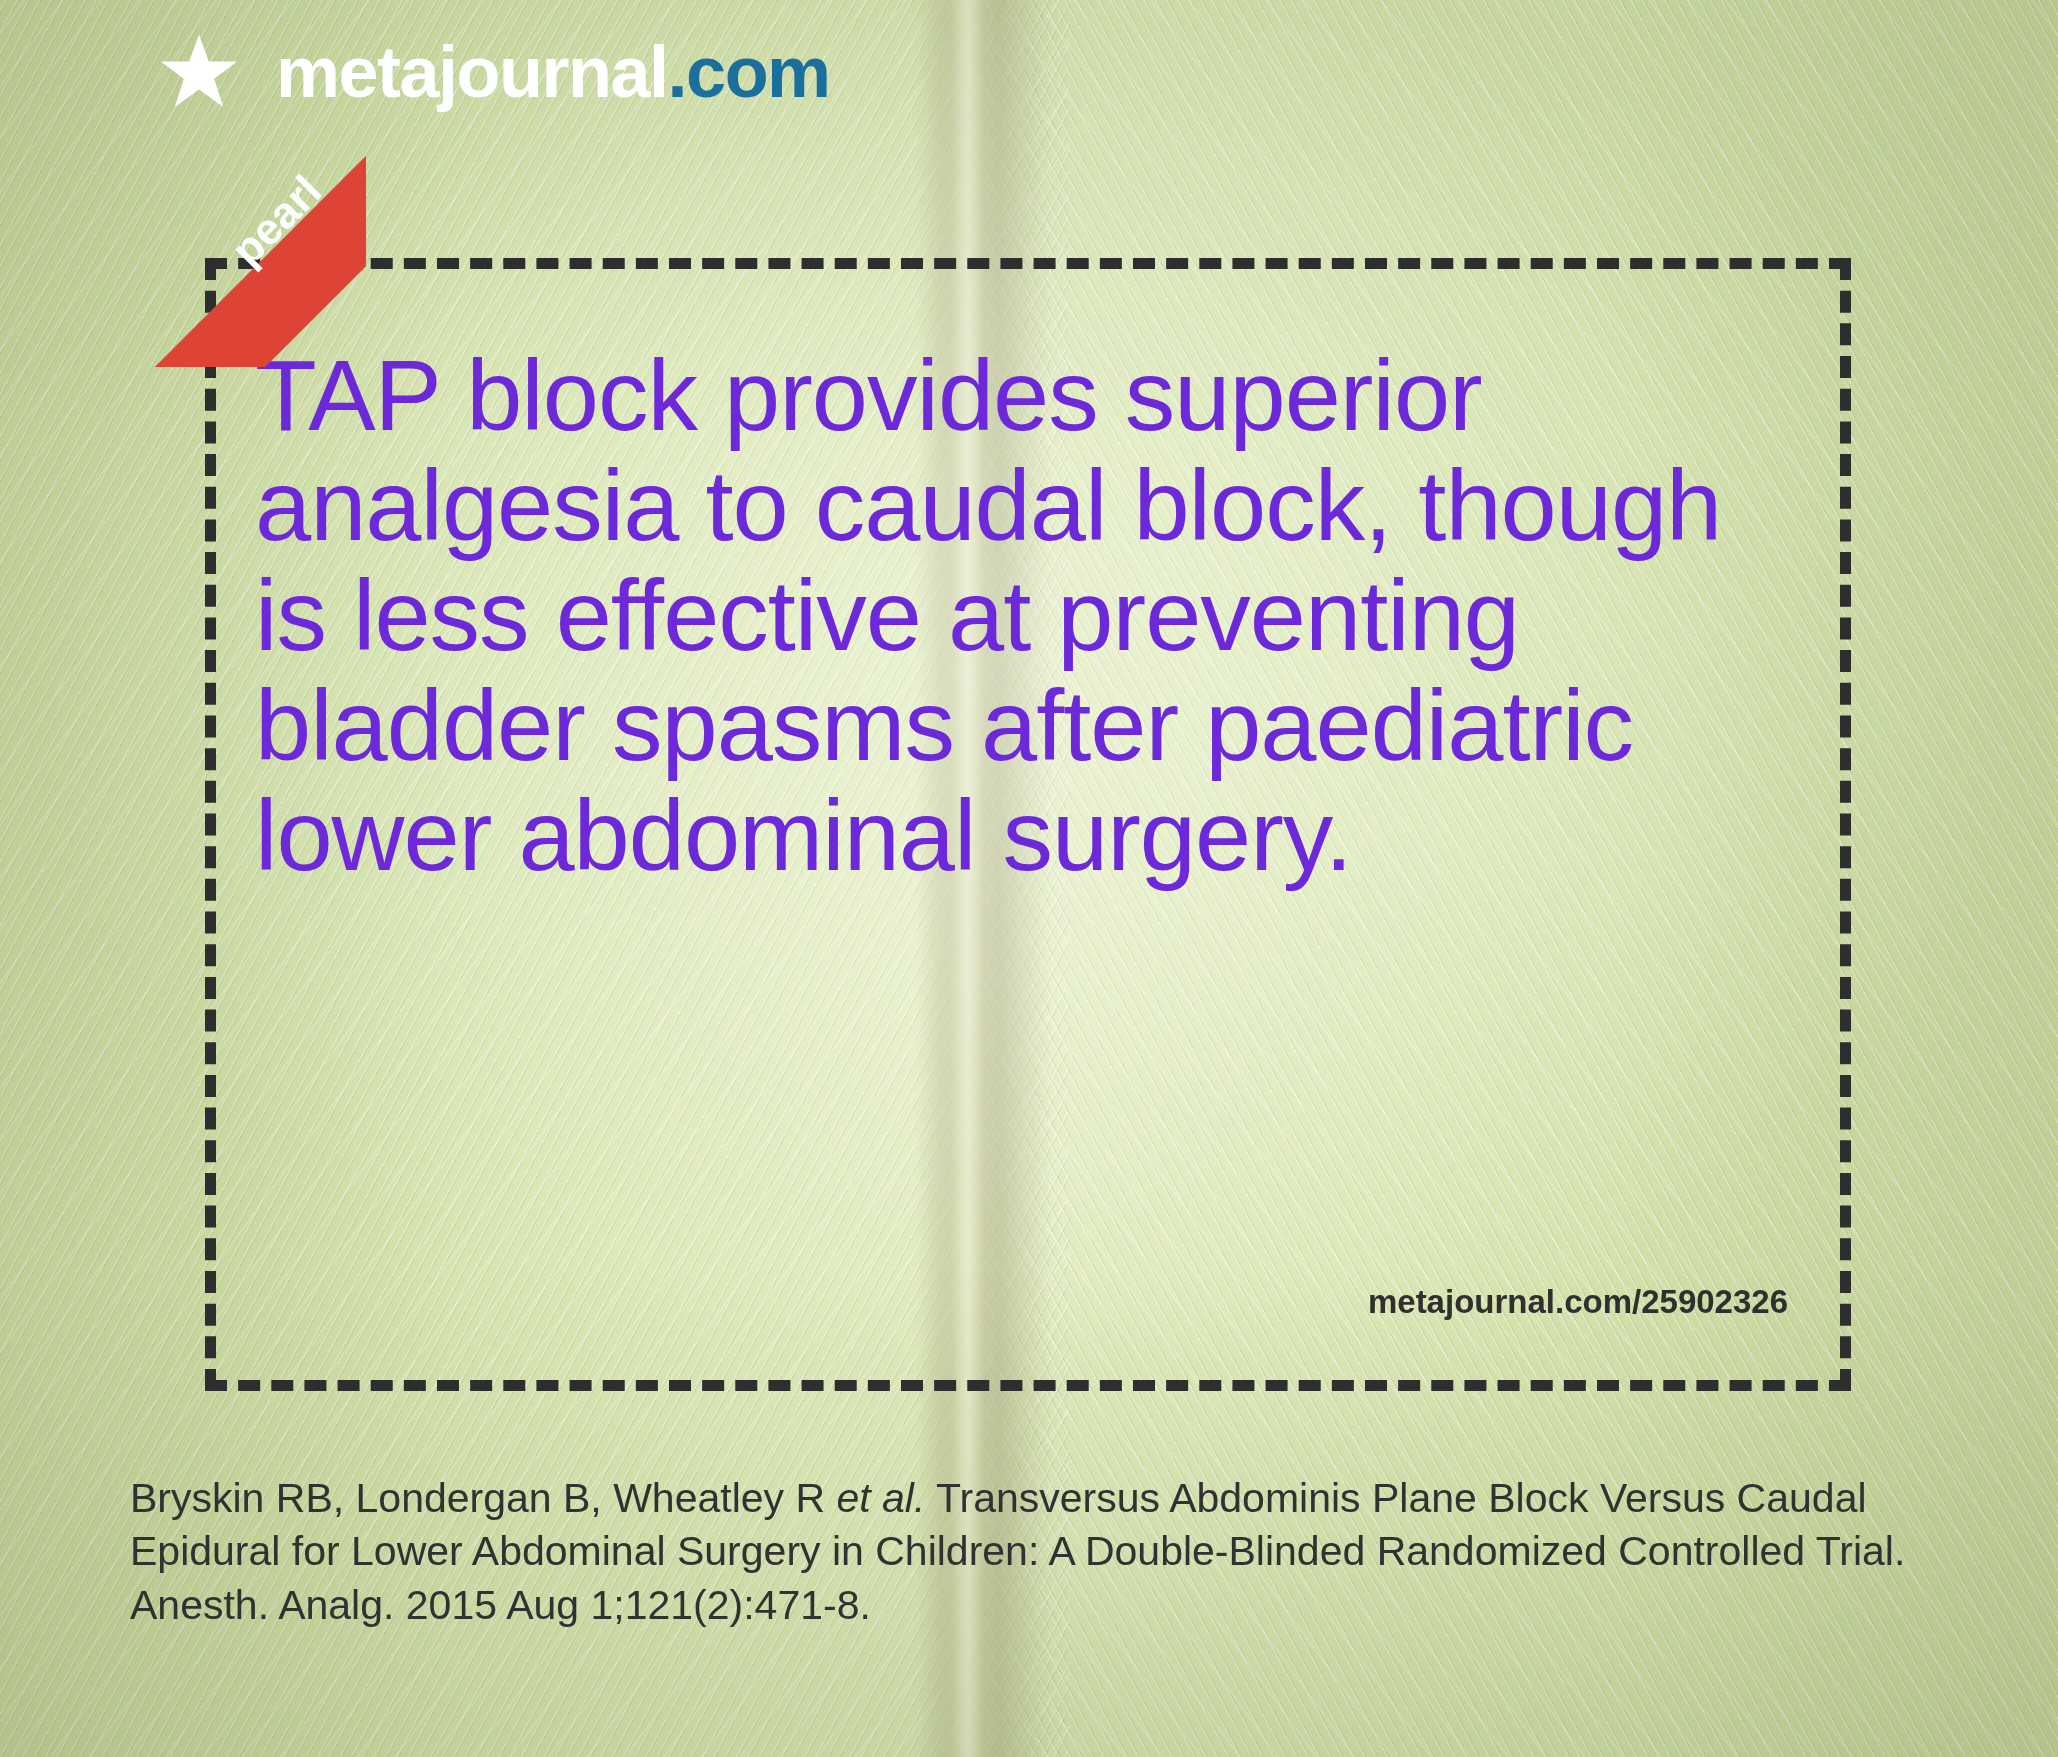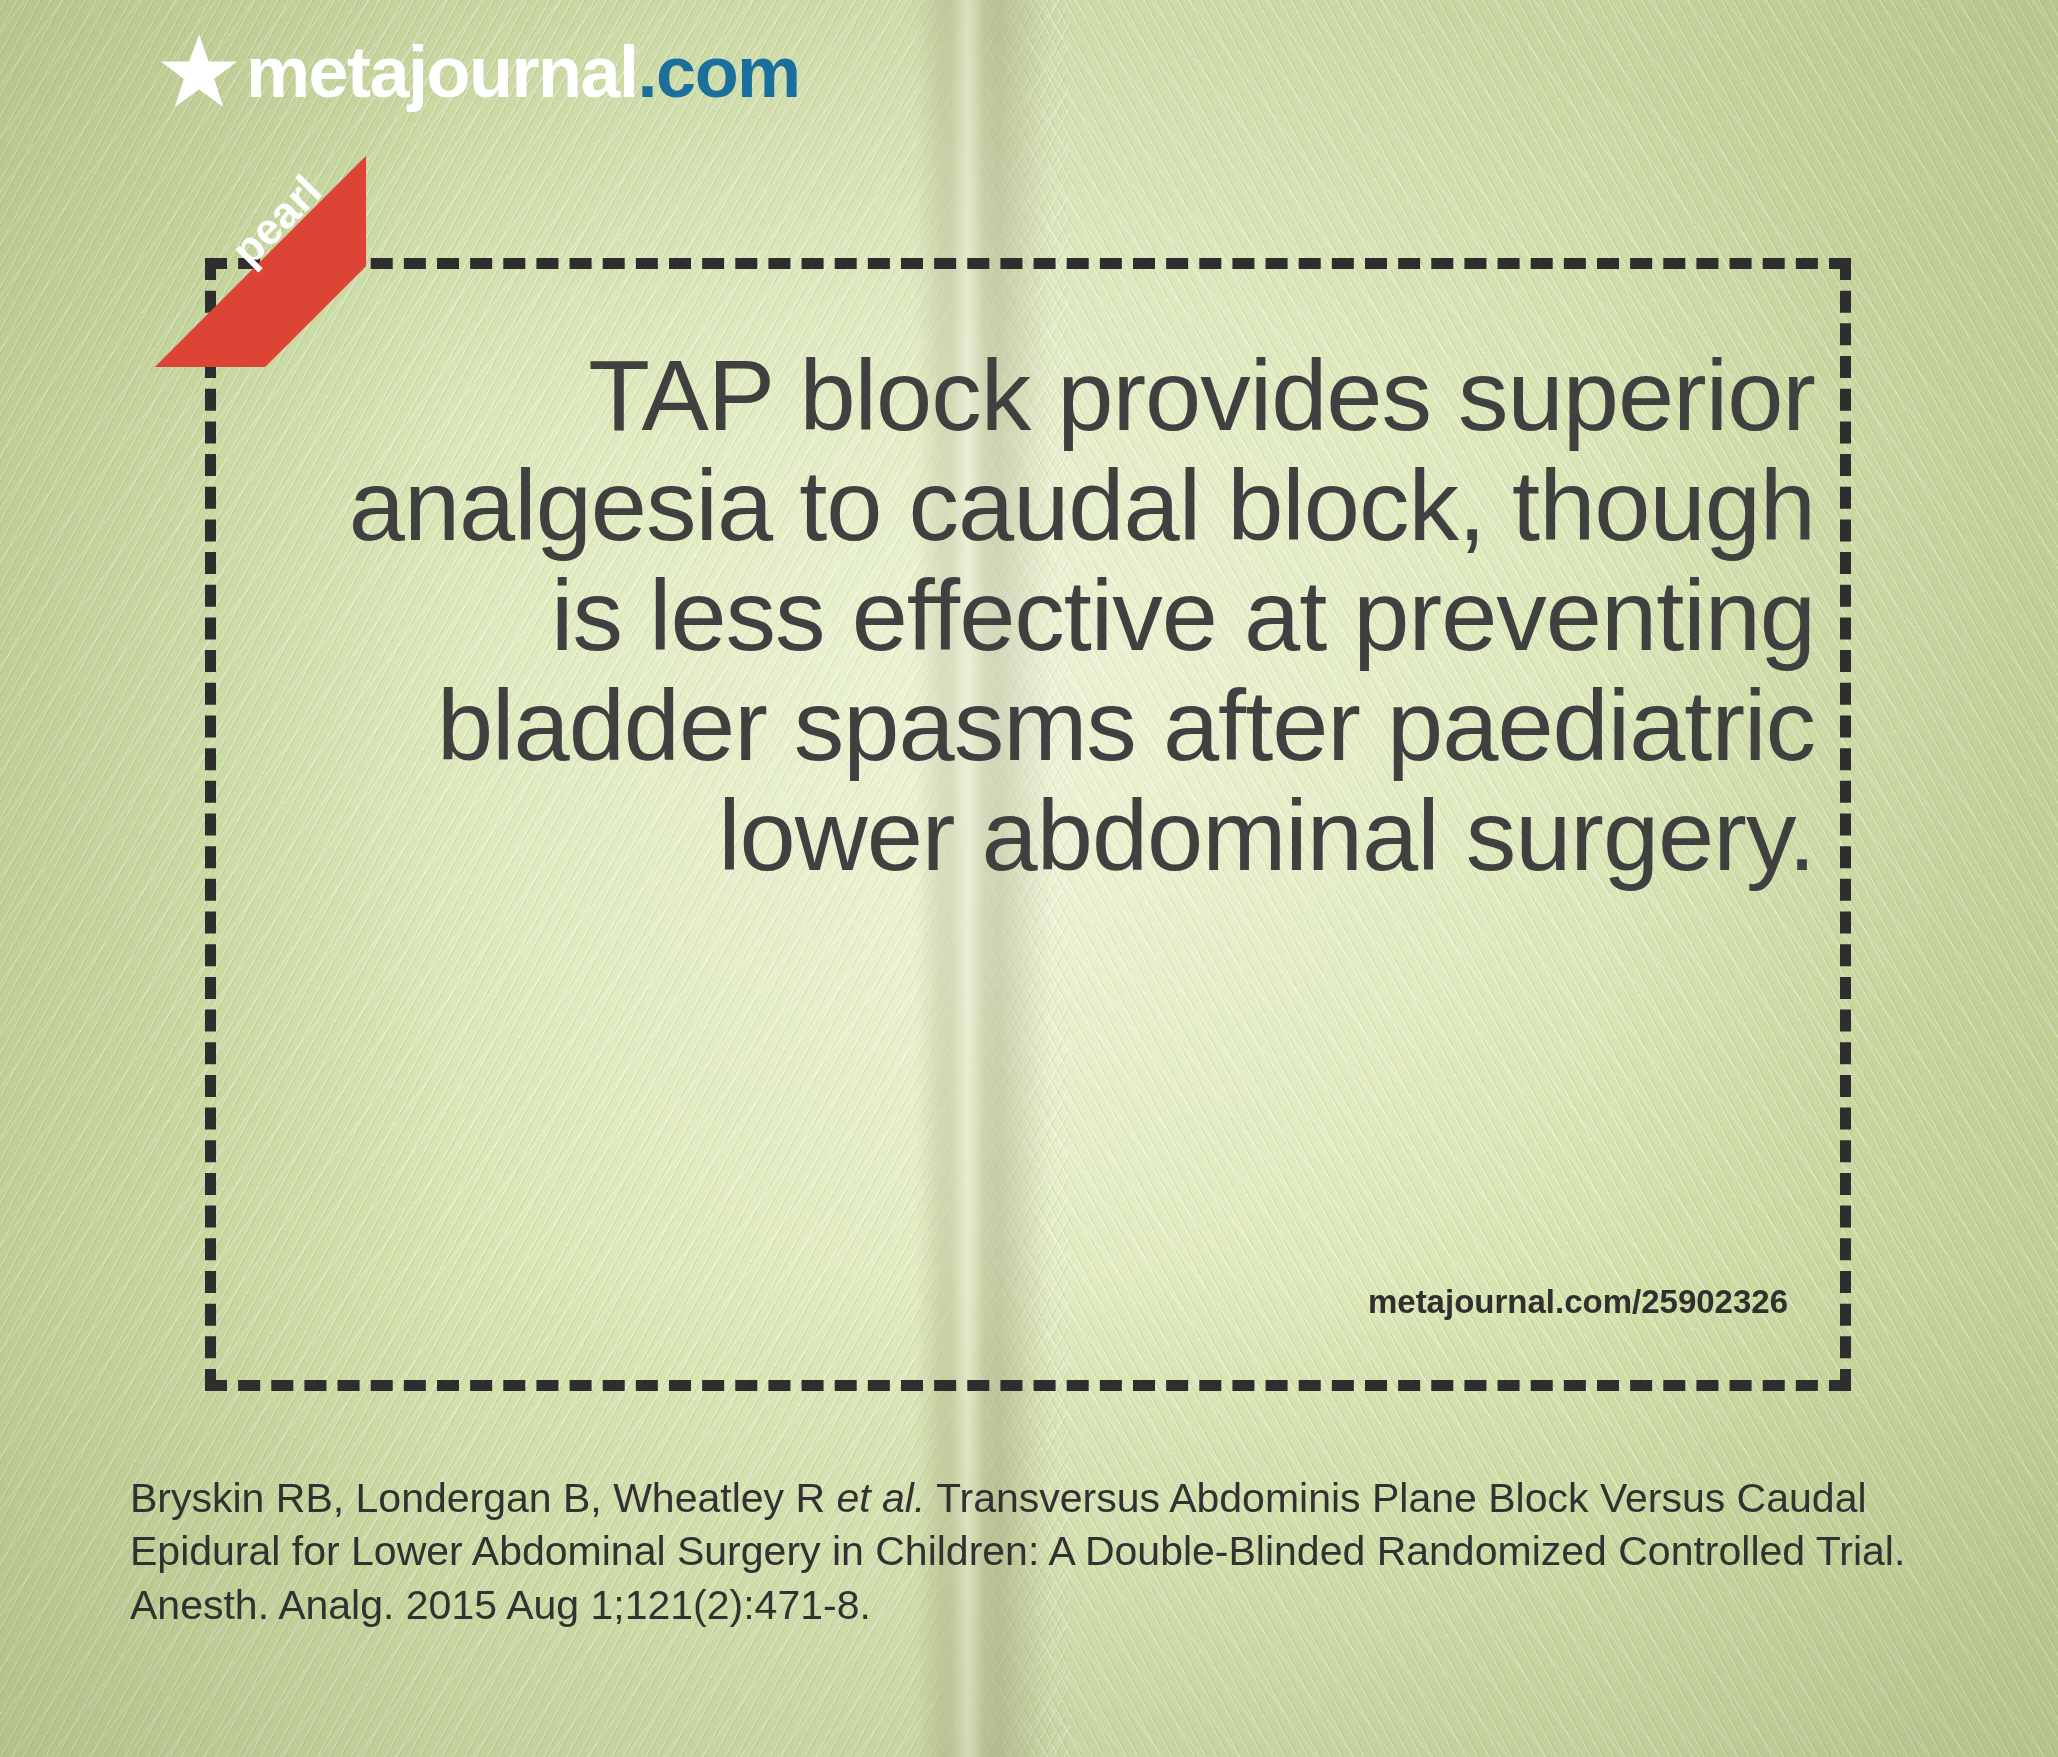--- a/index.html
+++ b/index.html
@@ -131,21 +131,21 @@
       linear-gradient(180deg, rgba(120,134,86,0.10) 0%, rgba(120,134,86,0.0) 25%, rgba(120,134,86,0.0) 72%, rgba(120,134,86,0.16) 100%);
   }
 
   
   .logo {
     position: absolute;
     left: 160px;
     top: 22px;
     display: flex;
     align-items: center;
-    gap: 8px;
+    gap: 38px;
     height: 100px;
   }
   .logo-star { width: 78px; height: 78px; display: block; }
   .logo-text {
     font-size: 72px;
     font-weight: bold;
     letter-spacing: -1.5px;
     line-height: 1;
     white-space: nowrap;
   }
@@ -160,22 +160,22 @@
     width: 1646px;
     height: 1133px;
     border: 11px dashed #2e2e2e;
     box-sizing: border-box;
   }
   .quote-text {
     position: absolute;
     left: 255px;
     top: 340px;
     width: 1560px;
-    text-align: right;
-    color: #404040;
+    text-align: left;
+    color: #6d28d9;
     font-size: 101px;
     line-height: 1.09;
     letter-spacing: -1px;
   }
   .permalink {
     position: absolute;
     right: 270px;
     top: 1283px;
     font-size: 33px;
     font-weight: bold;

